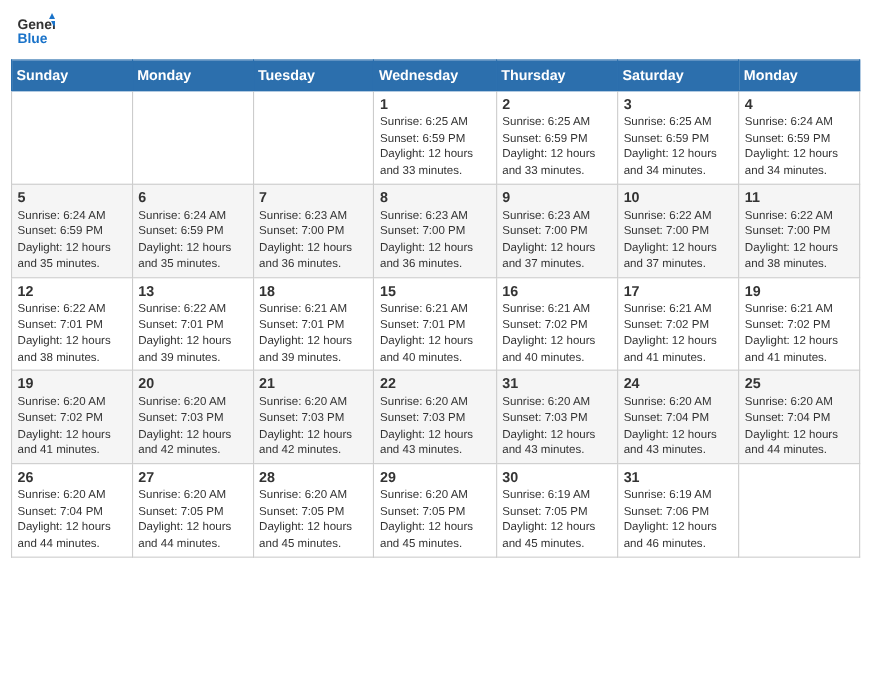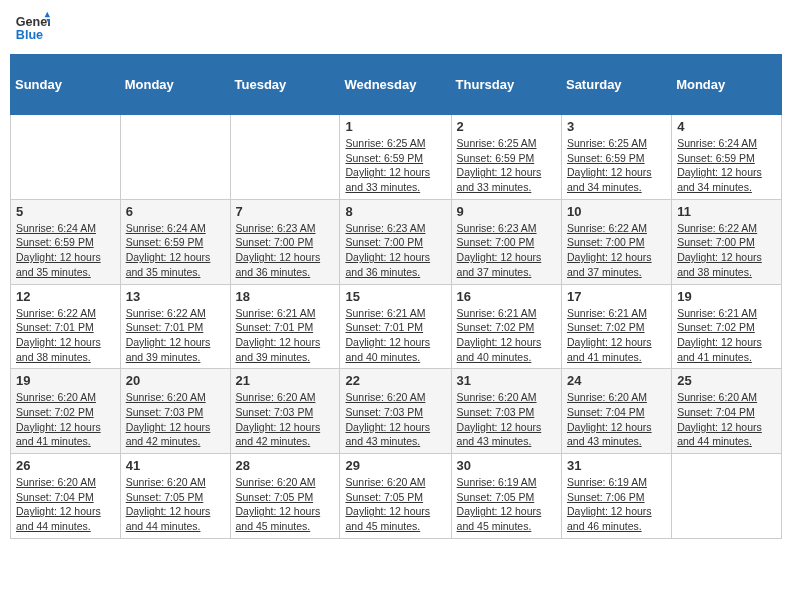--- a/index.html
+++ b/index.html
@@ -40,21 +40,21 @@
       color: #333;
     }
     .calendar {
       width: 100%;
       border-collapse: collapse;
       border: 1px solid #ccc;
     }
     .calendar th {
       background: #2c6fad;
       color: #fff;
-      padding: 22px 4px;
+      padding: 6px 4px;
       font-size: 13px;
       font-weight: bold;
       text-align: left;
       border: 1px solid #2c6fad;
     }
     .calendar td {
       border: 1px solid #ccc;
       vertical-align: top;
       padding: 4px 5px;
       width: 113px;
@@ -69,21 +69,20 @@
     .day-number {
       font-size: 13px;
       font-weight: bold;
       margin-bottom: 2px;
       display: block;
     }
     .day-info {
       font-size: 10.5px;
       line-height: 1.4;
       color: #333;
-      text-decoration: underline;
     }
     .empty-cell {
       background: #fff !important;
     }
   </style>
 </head>
 <body>
 
 <div class="header">
   <div class="logo">
@@ -301,21 +300,21 @@
       </tr>
       <tr>
         <td>
           <span class="day-number">26</span>
           <div class="day-info" style="white-space: pre-line;">Sunrise: 6:20 AM
 Sunset: 7:04 PM
 Daylight: 12 hours
 and 44 minutes.</div>
         </td>
         <td>
-          <span class="day-number">41</span>
+          <span class="day-number">27</span>
           <div class="day-info" style="white-space: pre-line;">Sunrise: 6:20 AM
 Sunset: 7:05 PM
 Daylight: 12 hours
 and 44 minutes.</div>
         </td>
         <td>
           <span class="day-number">28</span>
           <div class="day-info" style="white-space: pre-line;">Sunrise: 6:20 AM
 Sunset: 7:05 PM
 Daylight: 12 hours

